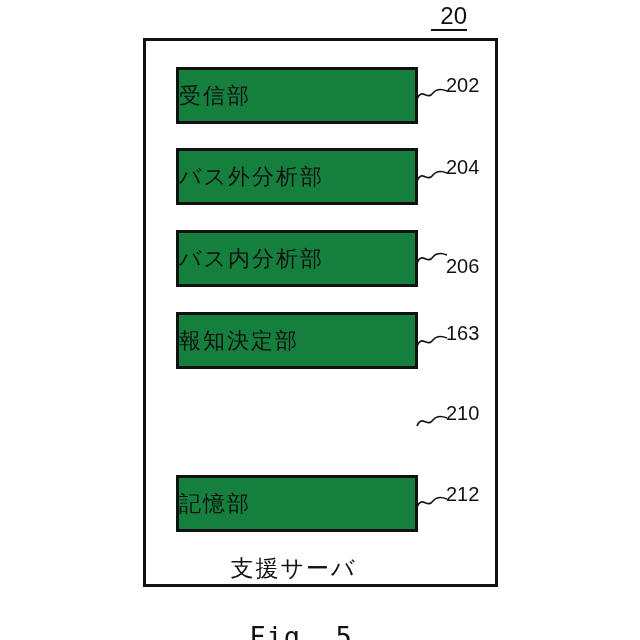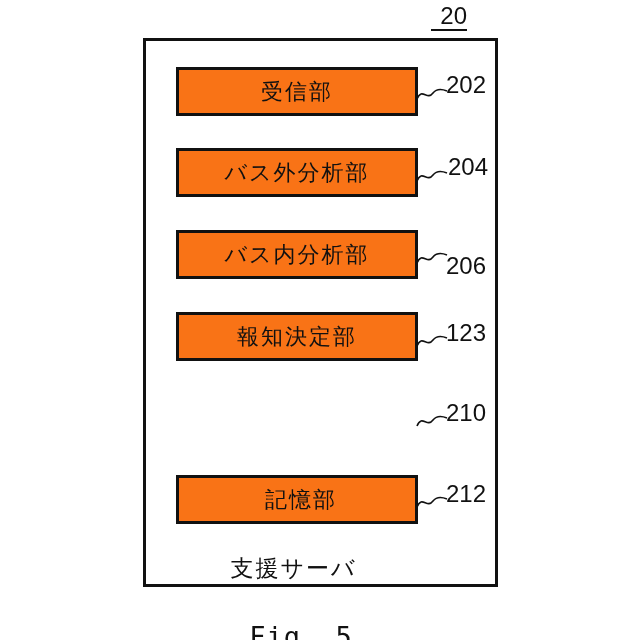--- a/index.html
+++ b/index.html
@@ -39,59 +39,59 @@
     width: 355px;
     height: 549px;
     border: 3px solid #111111;
     background: #ffffff;
   }
 
   .unit-box {
     position: absolute;
     left: 176px;
     width: 242px;
-    height: 49px;
+    height: 57px;
     border: 3px solid #111111;
-    background: #f97316;
+    background: #15803d;
     display: flex;
     align-items: center;
-    justify-content: center;
+    justify-content: flex-start;
     font-size: 22px;
     letter-spacing: 2px;
   }
   .u0 { top: 67px; }
   .u1 { top: 148px; }
   .u2 { top: 230px; }
   .u3 { top: 312px; }
   .u4 { top: 393px; }
-  .u5 { top: 475px; padding-left: 8px; }
+  .u5 { top: 475px; }
 
   .leader {
     position: absolute;
     left: 416px;
     width: 32px;
     height: 20px;
   }
   .l0 { top: 84px; }
   .l1 { top: 166px; }
   .l2 { top: 248px; }
   .l3 { top: 331px; }
   .l4 { top: 411px; }
   .l5 { top: 492px; }
 
   .ref-num {
     position: absolute;
     left: 446px;
     width: 44px;
-    font-size: 24px;
+    font-size: 20px;
     line-height: 24px;
     text-align: left;
   }
   .r0 { top: 73px; }
-  .r1 { top: 155px; text-align: center; }
+  .r1 { top: 155px; }
   .r2 { top: 254px; }
   .r3 { top: 321px; }
   .r4 { top: 401px; }
   .r5 { top: 482px; }
 
   .server-label {
     position: absolute;
     left: 143px;
     top: 553px;
     width: 301px;
@@ -152,21 +152,21 @@
   <svg class="leader l4" viewBox="0 0 32 20">
     <path d="M1 15 C6 3, 11 17, 17 9 C21 4, 26 5, 31 7" fill="none" stroke="#111111" stroke-width="1.6"></path>
   </svg>
   <svg class="leader l5" viewBox="0 0 32 20">
     <path d="M1 15 C6 3, 11 17, 17 9 C21 4, 26 5, 31 7" fill="none" stroke="#111111" stroke-width="1.6"></path>
   </svg>
 
   <div class="ref-num r0">202</div>
   <div class="ref-num r1">204</div>
   <div class="ref-num r2">206</div>
-  <div class="ref-num r3">123</div>
+  <div class="ref-num r3">163</div>
   <div class="ref-num r4">210</div>
   <div class="ref-num r5">212</div>
 
   <div class="server-label">支援サーバ</div>
 
   <div class="fig-caption">Fig. 5</div>
 
 </div>
 
 </body></html>

